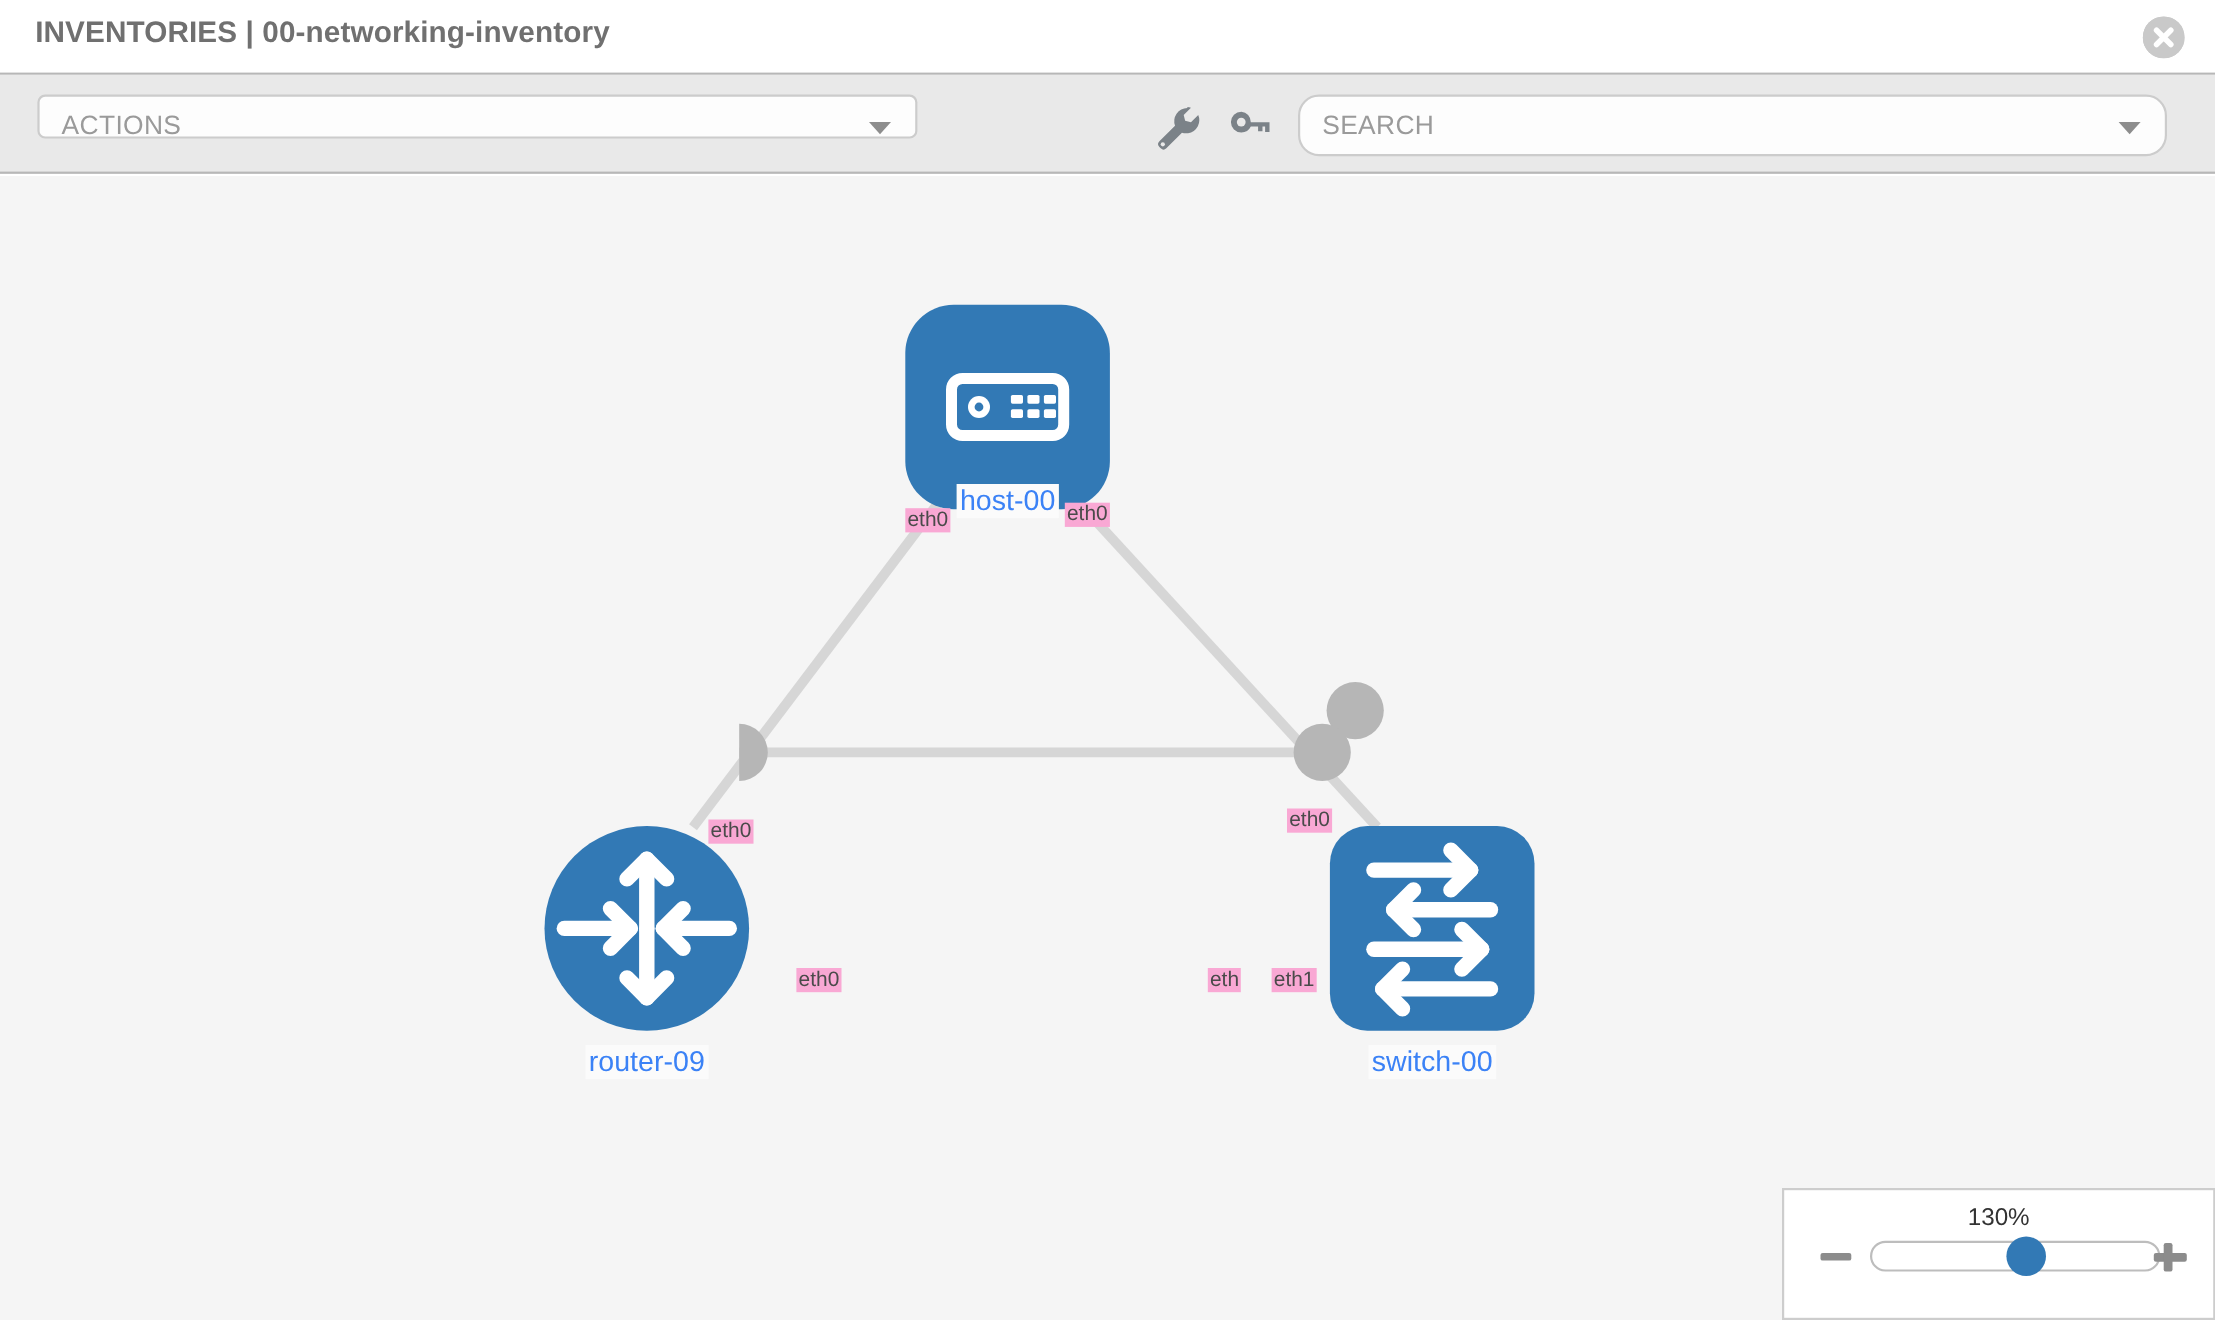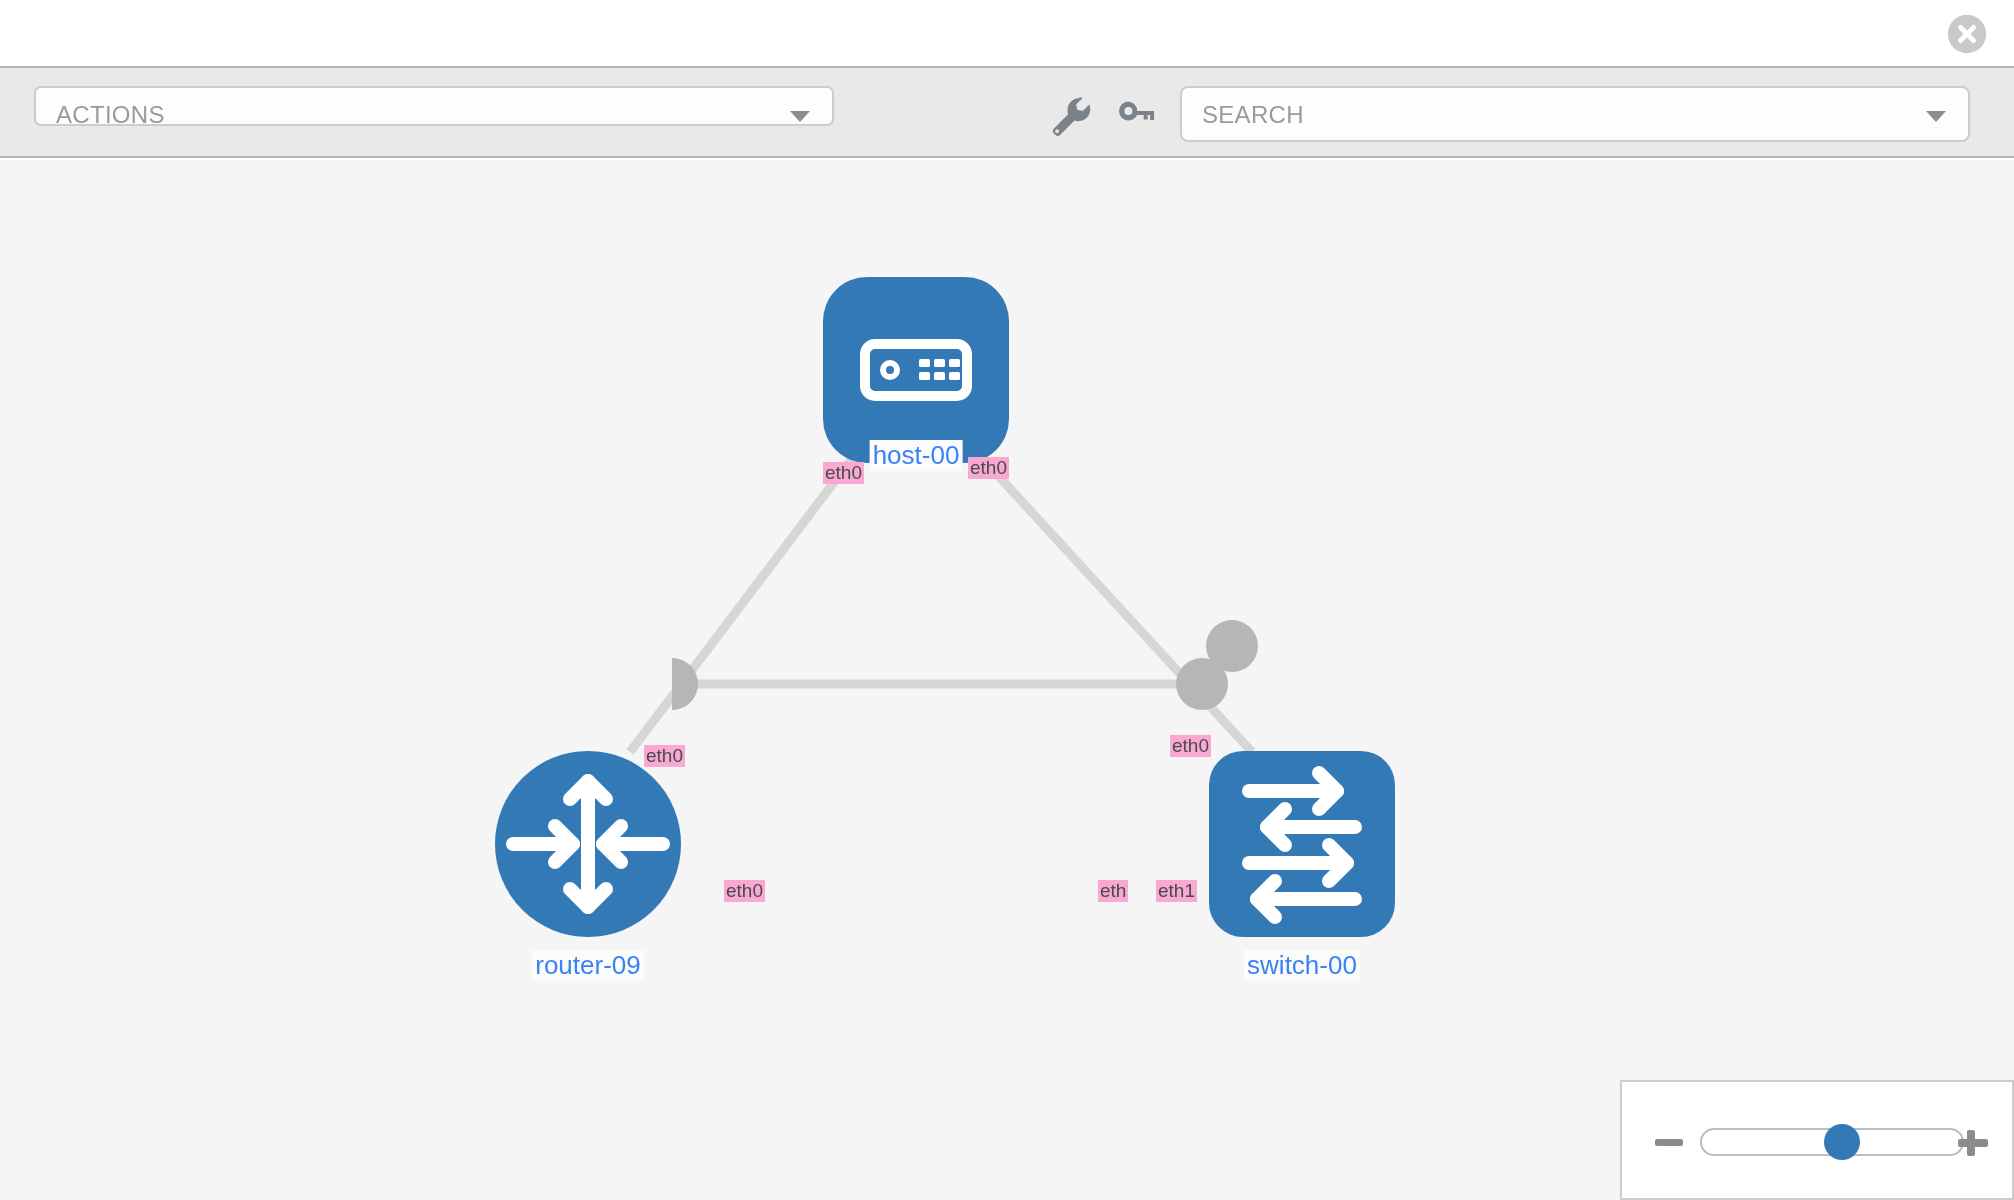--- a/index.html
+++ b/index.html
@@ -99,21 +99,21 @@
   .tool-icon.key    { left: 1112px; }
 
   .search-select {
     position: absolute;
     left: 1180px;
     top: 18px;
     width: 790px;
     height: 56px;
     background: #fdfdfd;
     border: 2px solid #cccccc;
-    border-radius: 8px;
+    border-radius: 19px;
     cursor: text;
   }
   .search-select .label {
     position: absolute;
     left: 20px;
     top: 13px;
     font-size: 24px;
     color: #9a9a9a;
     letter-spacing: 0.3px;
   }
@@ -216,20 +216,21 @@
     background: #3279b5;
     cursor: grab;
   }
 </style>
 </head>
 <body>
 
 <div id="app">
 
   <div class="header">
+    <div class="header-title">INVENTORIES | 00-networking-inventory</div>
     <div class="close-btn">
       <svg width="38" height="38" viewBox="0 0 38 38" aria-hidden="true">
         <circle cx="19" cy="19" r="19" fill="#c9c9c9"></circle>
         <path d="M12.5 12.5 L25.5 25.5 M25.5 12.5 L12.5 25.5" stroke="#ffffff" stroke-width="5" stroke-linecap="round"></path>
       </svg>
     </div>
   </div>
 
   <div class="toolbar">
 
@@ -340,20 +341,21 @@
     <div class="iface-label" style="left:823px; top:302px;">eth0</div>
     <div class="iface-label" style="left:968px; top:297px;">eth0</div>
     <div class="iface-label" style="left:644px; top:585px;">eth0</div>
     <div class="iface-label" style="left:1170px; top:575px;">eth0</div>
     <div class="iface-label" style="left:724px; top:720px;">eth0</div>
     <div class="iface-label" style="left:1098px; top:720px;">eth</div>
     <div class="iface-label" style="left:1156px; top:720px;">eth1</div>
   </div>
 
   <div class="zoom-widget">
+    <div class="zoom-pct">130%</div>
 
     <div class="zoom-minus">
       <span class="bar"></span>
     </div>
 
     <div class="zoom-track"></div>
     <div class="zoom-thumb"></div>
 
     <div class="zoom-plus">
       <span class="bar-h"></span>

